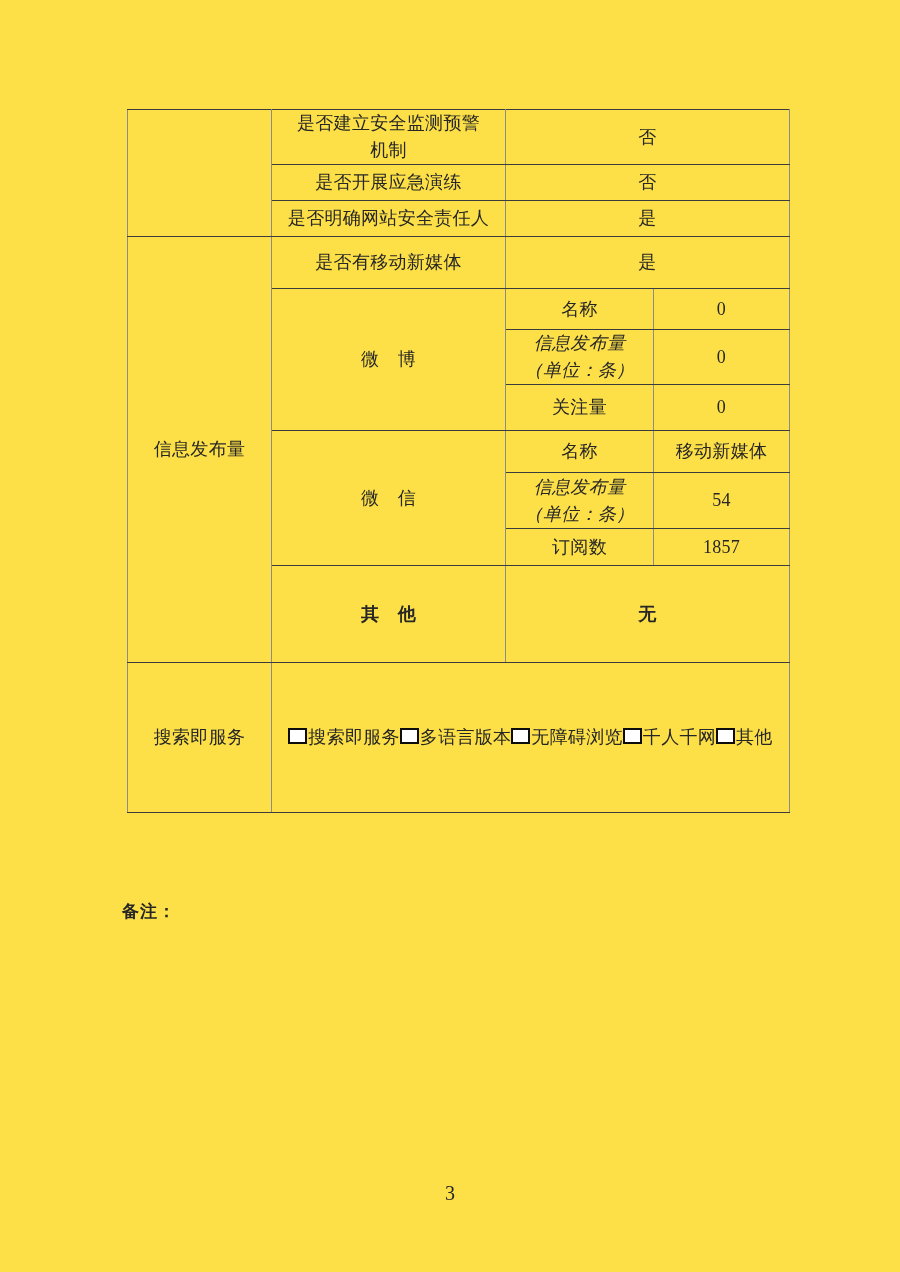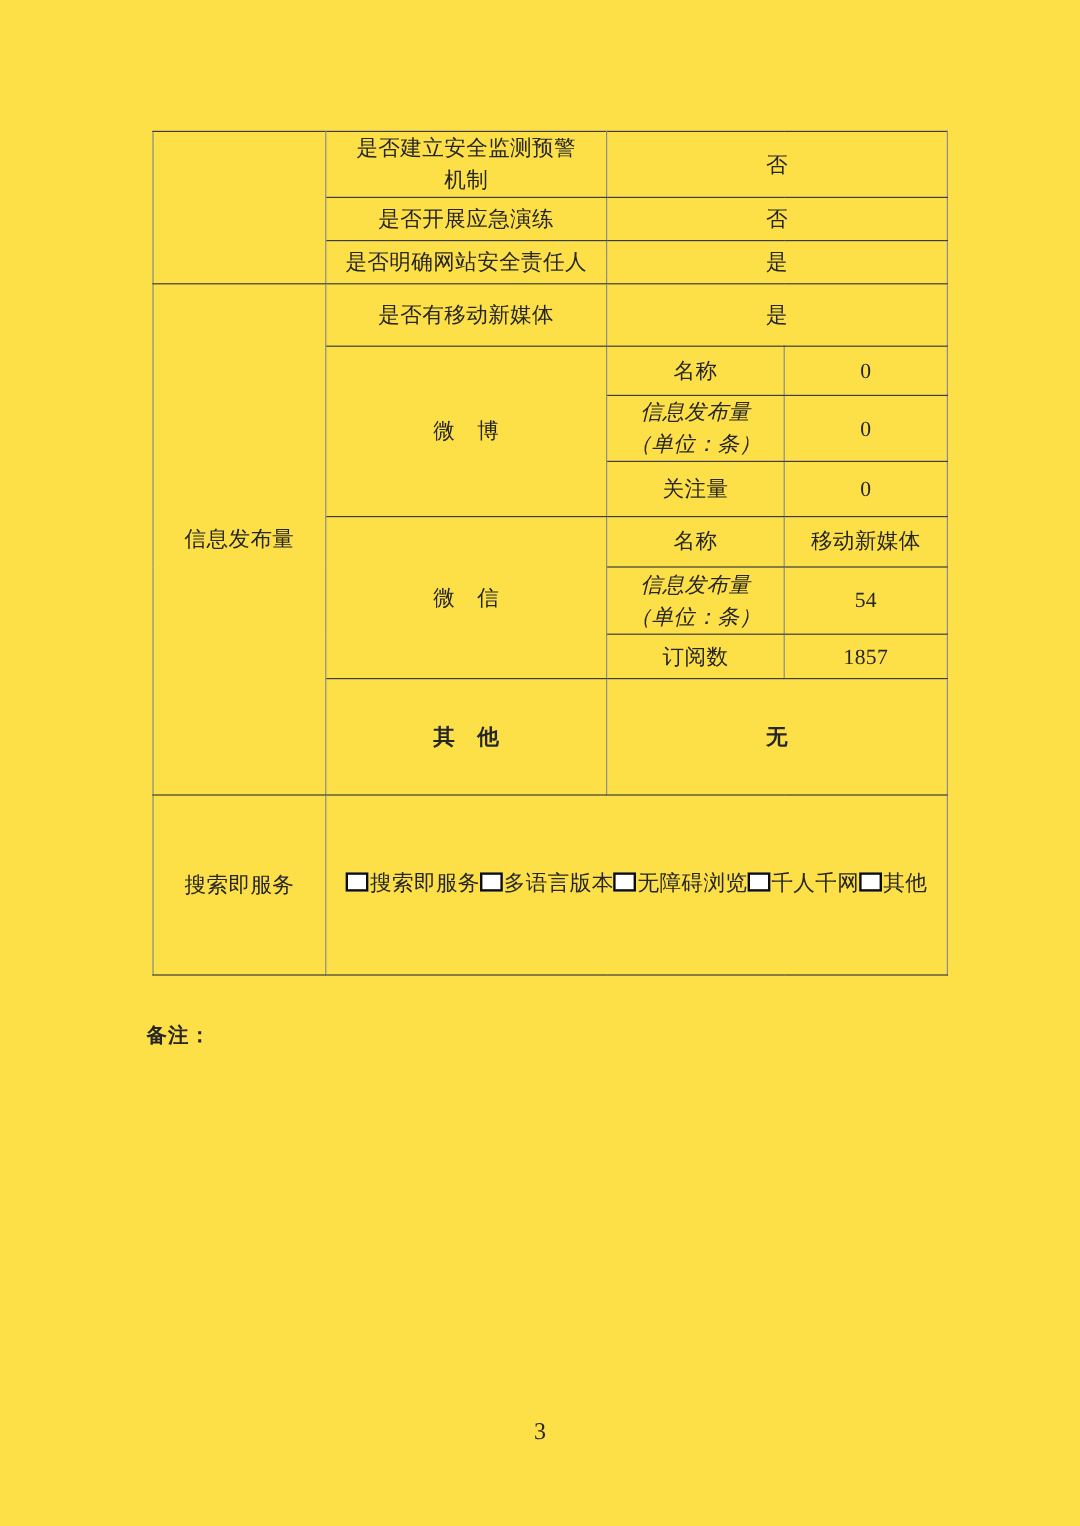--- a/index.html
+++ b/index.html
@@ -51,21 +51,21 @@
     width: 15px;
     height: 12px;
     border: 2.5px solid #0d0d0d;
     vertical-align: -1px;
     margin: 0 1px 0 0;
     background: #ffffff;
   }
   .notes {
     position: absolute;
     left: 122px;
-    top: 851px;
+    top: 900px;
     font-weight: bold;
     font-size: 17px;
     letter-spacing: 1px;
   }
   .page-number {
     position: absolute;
     left: 0;
     top: 1182px;
     width: 100%;
     text-align: center;

